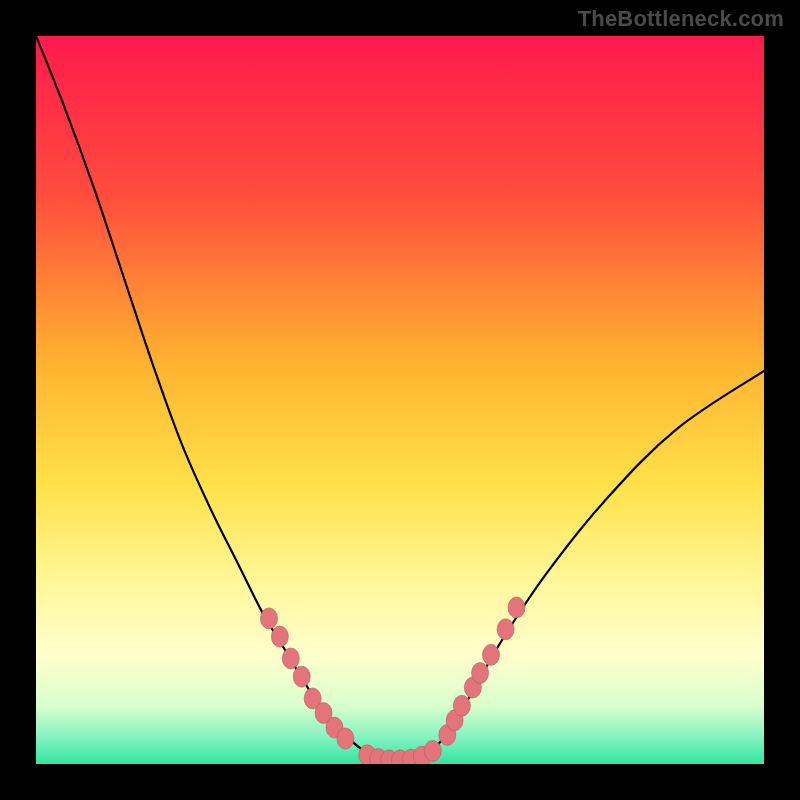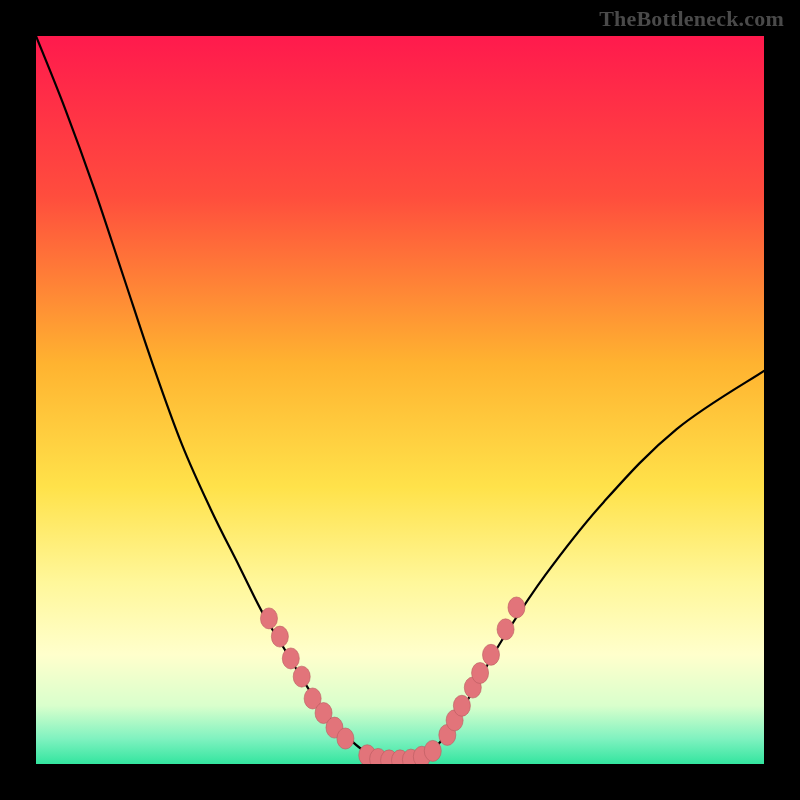--- a/index.html
+++ b/index.html
@@ -19,21 +19,21 @@
     overflow: hidden;
   }
   .gradient-bg {
     position: absolute;
     inset: 0;
   }
   .watermark {
     position: absolute;
     top: 6px;
     right: 16px;
-    font-family: Liberation Serif, serif;
+    font-family: Liberation Sans, sans-serif;
     font-size: 22px;
     font-weight: 600;
     color: #4a4a4a;
     letter-spacing: 0.2px;
     user-select: none;
   }
   svg.curve {
     position: absolute;
     inset: 0;
   }

